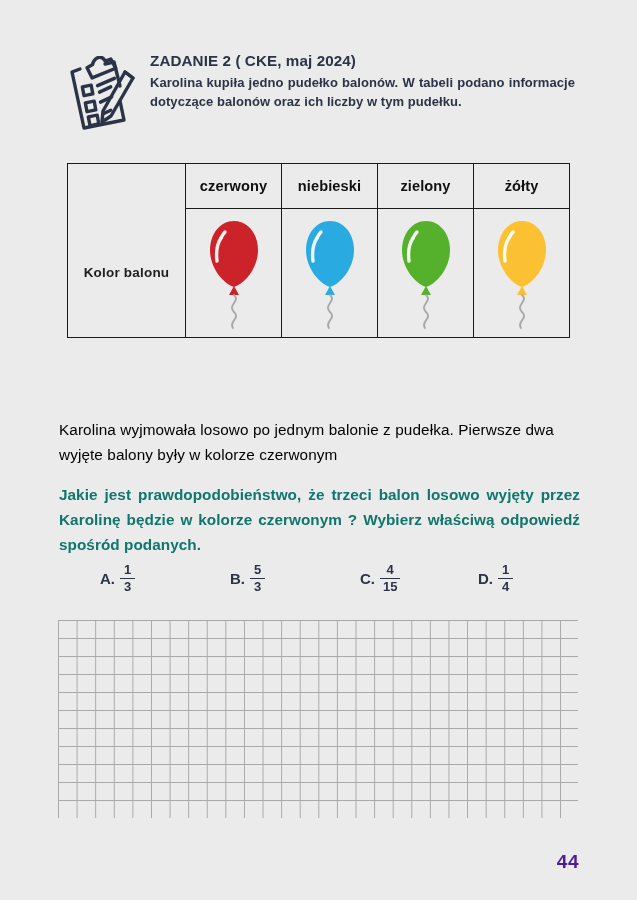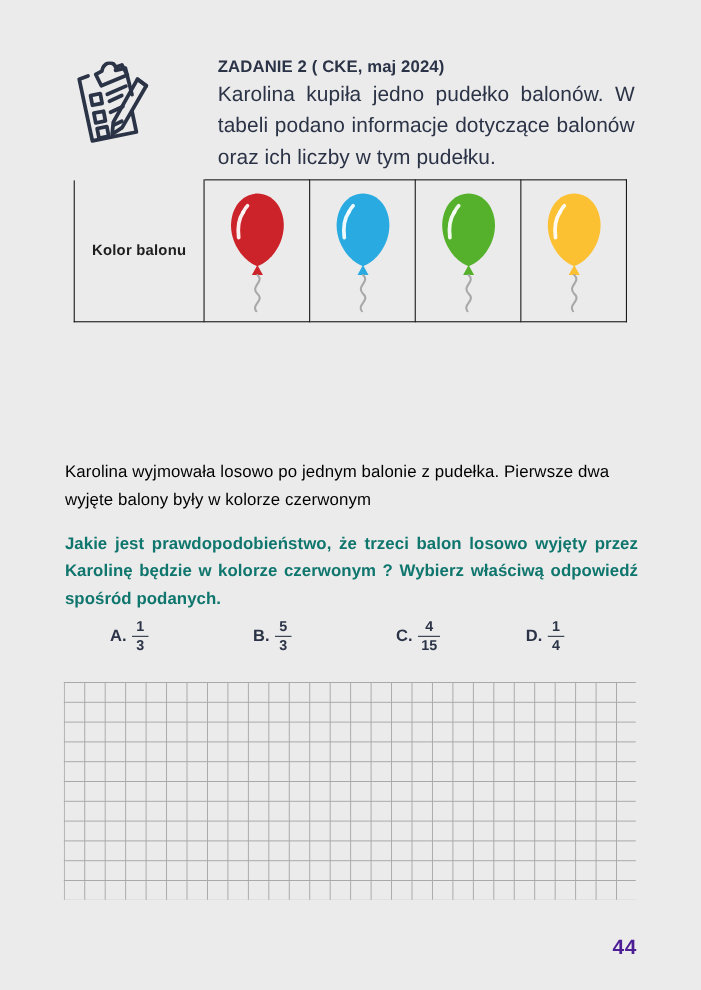--- a/index.html
+++ b/index.html
@@ -17,43 +17,42 @@
   }
 
   
   .task-header {
     position: absolute;
     left: 62px;
     top: 50px;
     width: 515px;
     display: flex;
     align-items: flex-start;
-    gap: 48px;
   }
   .clipboard-icon {
     width: 78px;
     height: 84px;
     flex: 0 0 78px;
     margin-top: 6px;
   }
   .header-text {
     margin-left: 10px;
     width: 425px;
   }
   .task-title {
     font-size: 15.2px;
     font-weight: bold;
     letter-spacing: 0.1px;
     color: #2b3347;
     line-height: 1.42;
     margin-bottom: 1px;
   }
   .task-desc {
-    font-size: 19px;
-    font-weight: normal;
+    font-size: 13px;
+    font-weight: bold;
     color: #2b3347;
     line-height: 1.5;
     text-align: justify;
     text-align-last: left;
     letter-spacing: 0.05px;
   }
 
   
   .balloon-table {
     position: absolute;
@@ -236,20 +235,27 @@
 
 <table class="balloon-table">
   <colgroup>
     <col class="col-label">
       <col class="col-item">
       <col class="col-item">
       <col class="col-item">
       <col class="col-item">
   </colgroup>
   <tbody>
+    <tr>
+      <td class="cell-corner"></td>
+      <td class="header-cell">czerwony</td>
+      <td class="header-cell">niebieski</td>
+      <td class="header-cell">zielony</td>
+      <td class="header-cell">żółty</td>
+    </tr>
     <tr>
       <td class="cell-rowlabel">Kolor balonu</td>
       <td class="balloon-cell">
         <svg class="balloon-svg" viewBox="0 0 62 112">
           <path d="M31 4 C45 4 55 17 55 33 C55 50 43 66 31 70 C19 66 7 50 7 33 C7 17 17 4 31 4 Z" fill="#CC2229"></path>
           <path d="M31 69 L26 78 L36 78 Z" fill="#CC2229"></path>
           <path d="M18 21 C14 27 13 36 14 44" stroke="#ffffff" stroke-width="3.4" fill="none" stroke-linecap="round" opacity="0.92"></path>
           <path d="M22 15 C20 17 19 19 18 21" stroke="#ffffff" stroke-width="3.4" fill="none" stroke-linecap="round" opacity="0.92"></path>
           <path d="M31 78 C38 84 24 88 31 95 C38 101 25 105 30 111" stroke="#a8a8a8" stroke-width="1.9" fill="none" stroke-linecap="round"></path>
         </svg>

